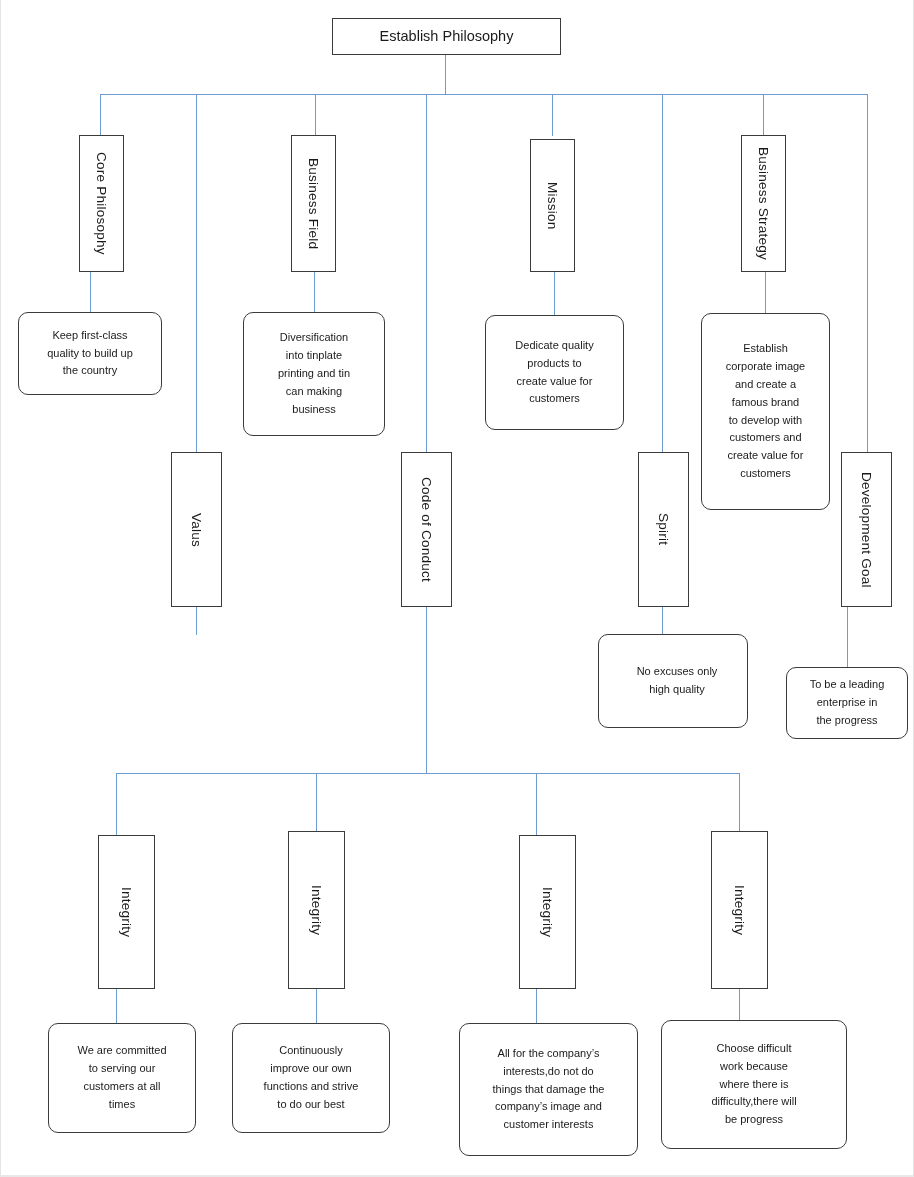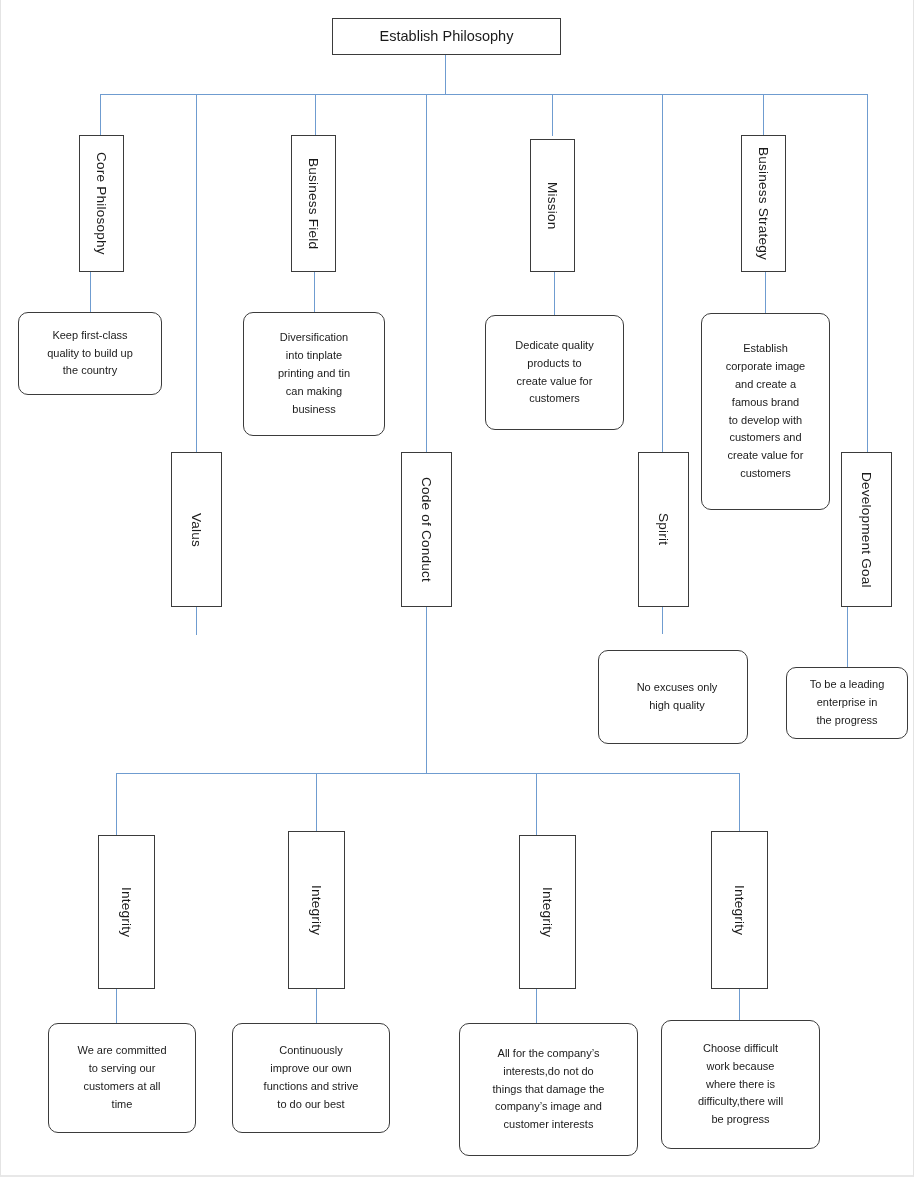--- a/index.html
+++ b/index.html
@@ -186,21 +186,21 @@
 
     <div class="node vert" style="left:637px; top:452px; width:51px; height:155px;">
       <span class="txt">Spirit</span>
     </div>
 
     <div class="node vert" style="left:840px; top:452px; width:51px; height:155px;">
       <span class="txt">Development Goal</span>
     </div>
 
 
-    <div class="node leaf" style="left:597px; top:650px; width:150px; height:94px;padding-left:8px;">
+    <div class="node leaf" style="left:597px; top:634px; width:150px; height:94px;padding-left:8px;">
       <span class="txt">No excuses only
 high quality</span>
     </div>
 
     <div class="node leaf" style="left:785px; top:667px; width:122px; height:72px;">
       <span class="txt">To be a leading
 enterprise in
 the progress</span>
     </div>
 
@@ -217,39 +217,39 @@
     </div>
 
     <div class="node vert" style="left:710px; top:831px; width:57px; height:158px;">
       <span class="txt">Integrity</span>
     </div>
 
     <div class="node leaf" style="left:47px; top:1023px; width:148px; height:110px;">
       <span class="txt">We are committed
 to serving our
 customers at all
-time</span>
+times</span>
     </div>
 
     <div class="node leaf" style="left:231px; top:1023px; width:158px; height:110px;">
       <span class="txt">Continuously
 improve our own
 functions and strive
 to do our best</span>
     </div>
 
     <div class="node leaf" style="left:458px; top:1023px; width:179px; height:133px;">
       <span class="txt">All for the company’s
 interests,do not do
 things that damage the
 company’s image and
 customer interests</span>
     </div>
 
-    <div class="node leaf" style="left:660px; top:1020px; width:159px; height:129px;">
+    <div class="node leaf" style="left:660px; top:1020px; width:186px; height:129px;">
       <span class="txt">Choose difficult
 work because
 where there is
 difficulty,there will
 be progress</span>
     </div>
 
   </div>
 </div>
 

